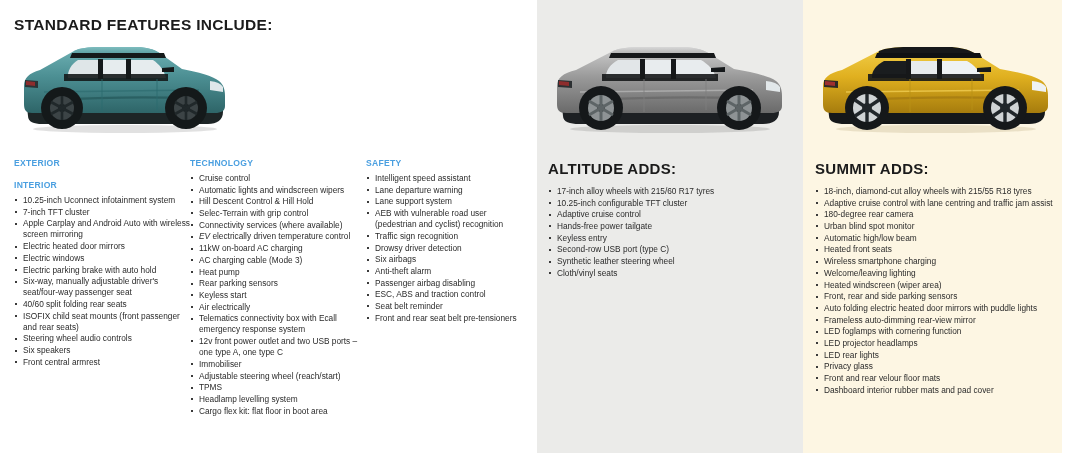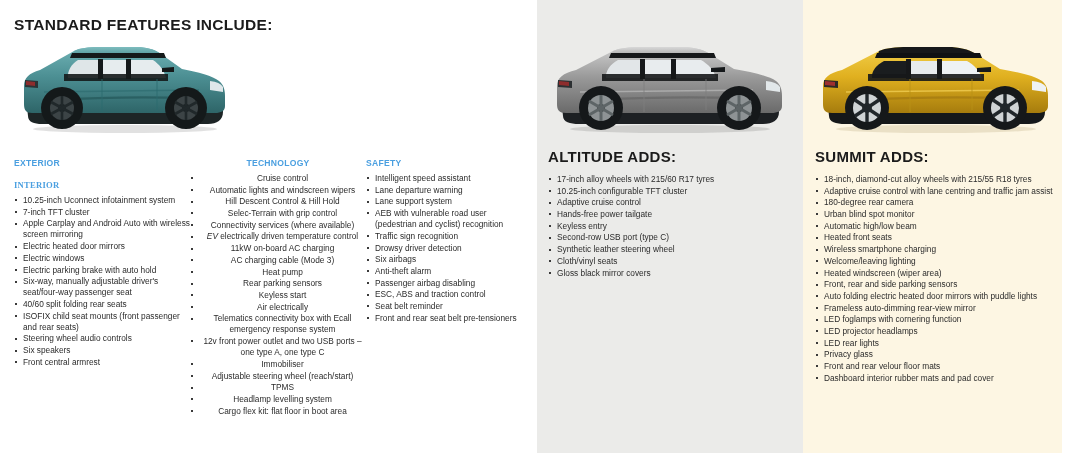--- a/index.html
+++ b/index.html
@@ -19,27 +19,27 @@
   .panel-summit{width:259px;height:453px;background:#fdf6e3;position:relative;}
 
   
   .main-title{
     position:absolute;left:14px;top:6px;
     font-size:15.5px;font-weight:bold;letter-spacing:.3px;
     color:#1b1b1b;
   }
   .panel-title{
     font-size:15px;font-weight:bold;letter-spacing:.3px;color:#1b1b1b;
-    margin:4px 0 9px 0;
+    margin:16px 0 9px 0;
   }
   .col-title{
     font-size:8.6px;font-weight:bold;letter-spacing:.25px;color:#4a9fe0;
     margin:0 0 5px 0;
   }
-  .col-title.spaced{margin-top:12px;font-family:Liberation Serif, serif;}
+  .col-title.spaced{margin-top:12px;}
 
   
   ul.feat{list-style:none;margin:0;padding:0;}
   ul.feat li{
     position:relative;
     padding-left:9px;
     font-size:8.3px;
     line-height:11.1px;
     margin-bottom:0.6px;
     color:#2b2b2b;
@@ -47,21 +47,21 @@
   ul.feat li:before{
     content:"";
     position:absolute;left:1px;top:4.4px;
     width:2px;height:2px;background:#3a3a3a;
   }
   ul.feat li em{font-style:italic;}
 
   
   .std-cols{position:absolute;left:14px;top:148px;width:515px;display:flex;margin-top:10px;}
   .col-exterior{width:176px;}
-  .col-tech{width:176px;text-align:center;}
+  .col-tech{width:176px;}
   .col-safety{width:163px;}
 
   
   .car-wrap{position:absolute;}
   .car-standard{left:14px;top:34px;width:222px;height:106px;}
   .car-altitude{left:8px;top:34px;width:250px;height:106px;}
   .car-summit{left:8px;top:34px;width:250px;height:106px;}
   .car-wrap svg{display:block;width:100%;height:100%;}
 
   .panel-inner{position:absolute;left:11px;top:144px;right:8px;}
@@ -269,21 +269,20 @@
       <h2 class="panel-title">ALTITUDE ADDS:</h2>
       <ul class="feat">
         <li>17-inch alloy wheels with 215/60 R17 tyres</li>
         <li>10.25-inch configurable TFT cluster</li>
         <li>Adaptive cruise control</li>
         <li>Hands-free power tailgate</li>
         <li>Keyless entry</li>
         <li>Second-row USB port (type C)</li>
         <li>Synthetic leather steering wheel</li>
         <li>Cloth/vinyl seats</li>
-        <li>Gloss black mirror covers</li>
       </ul>
     </div>
   </section>
 
   <section class="panel-summit">
     <div class="car-wrap car-summit">
       <svg viewBox="0 0 250 106" xmlns="http://www.w3.org/2000/svg">
         <defs>
           <linearGradient id="bodyGold" x1="0" y1="0" x2="0" y2="1">
             <stop offset="0%" stop-color="#f2cf4a"></stop>

